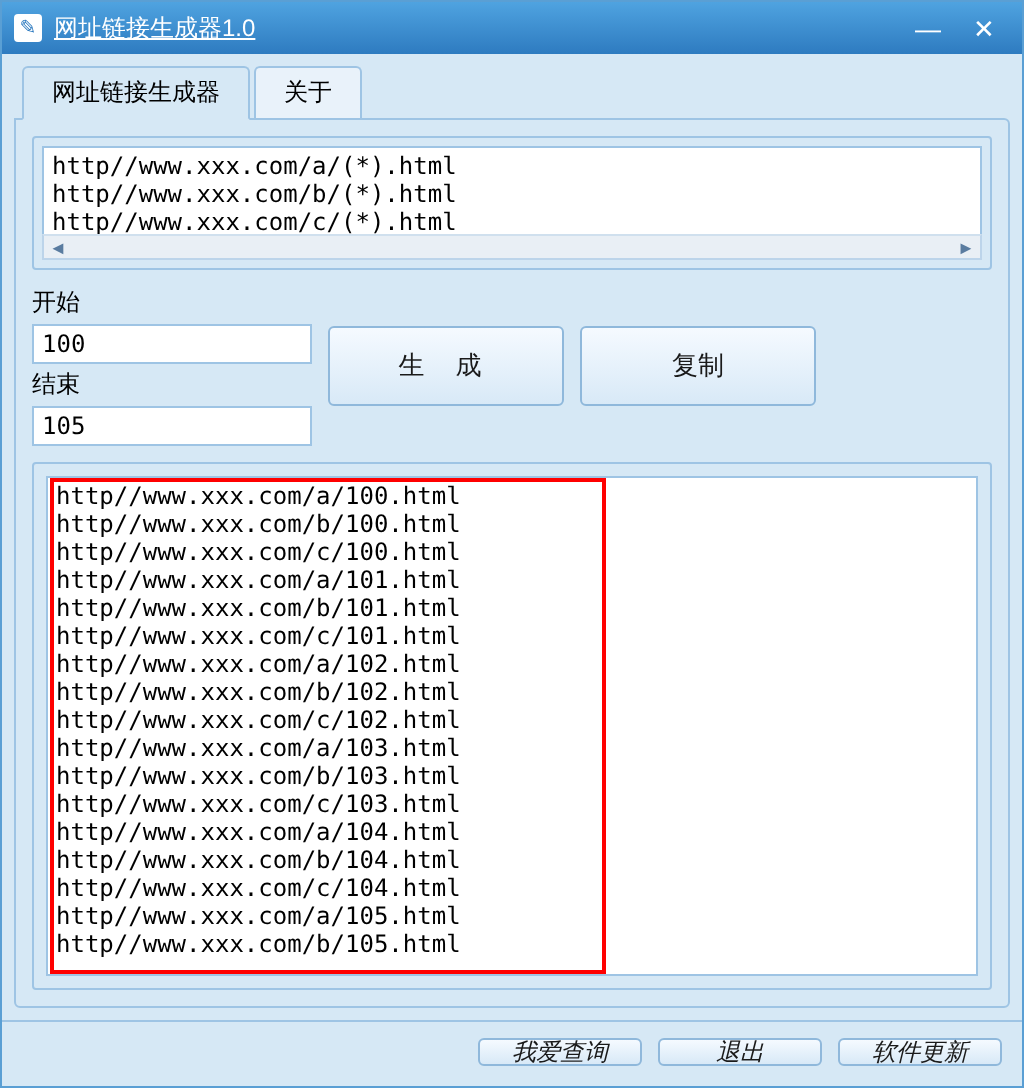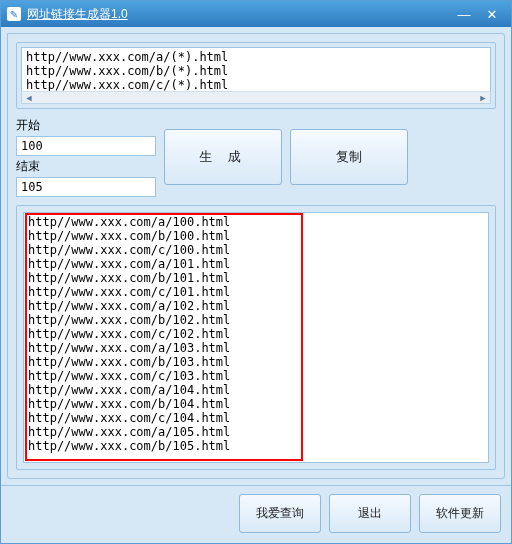--- a/index.html
+++ b/index.html
@@ -135,21 +135,21 @@
   .numinput {
     height: 20px;
     border: 1px solid #9ec4e4;
     background: #fff;
     padding: 1px 4px;
     font-family: "SimSun", monospace;
     font-size: 12px;
   }
   .bigbtn {
     flex: 0 0 118px;
-    height: 56px;
+    height: 40px;
     align-self: center;
     background: linear-gradient(to bottom, #f5faff, #d8e9f7);
     border: 1px solid #8fb8db;
     border-radius: 3px;
     display: flex; align-items: center; justify-content: center;
     color: #1a1a1a;
     font-size: 13px;
     letter-spacing: 6px;
     cursor: pointer;
   }
@@ -182,43 +182,48 @@
   .footer {
     display: flex;
     justify-content: flex-end;
     gap: 8px;
     padding: 8px 10px 10px 10px;
     border-top: 1px solid #9ec4e4;
     background: #d6e8f5;
   }
   .footbtn {
     min-width: 82px;
-    height: 39px;
+    height: 14px;
     background: linear-gradient(to bottom, #f5faff, #d8e9f7);
     border: 1px solid #8fb8db;
     border-radius: 3px;
     display: flex; align-items: center; justify-content: center;
     color: #1a1a1a;
     font-size: 12px;
     cursor: pointer;
     padding: 0 10px;
+    font-style: italic;
   }
 </style>
 </head>
 <body>
 
 <div class="window">
   <div class="titlebar">
     <div class="icon">✎</div>
     <div class="title">网址链接生成器1.0</div>
     <div class="btn">—</div>
     <div class="btn">✕</div>
   </div>
 
   <div class="client">
+    <div class="tabs">
+      <div class="tab active">网址链接生成器</div>
+      <div class="tab">关于</div>
+    </div>
 
     <div class="tabbody">
 
       <div class="panel" style="padding:4px;">
         <div class="templates">http//www.xxx.com/a/(*).html
 http//www.xxx.com/b/(*).html
 http//www.xxx.com/c/(*).html</div>
         <div class="hscrollbar">
           <div class="arrow">◄</div>
           <div class="track"></div>

